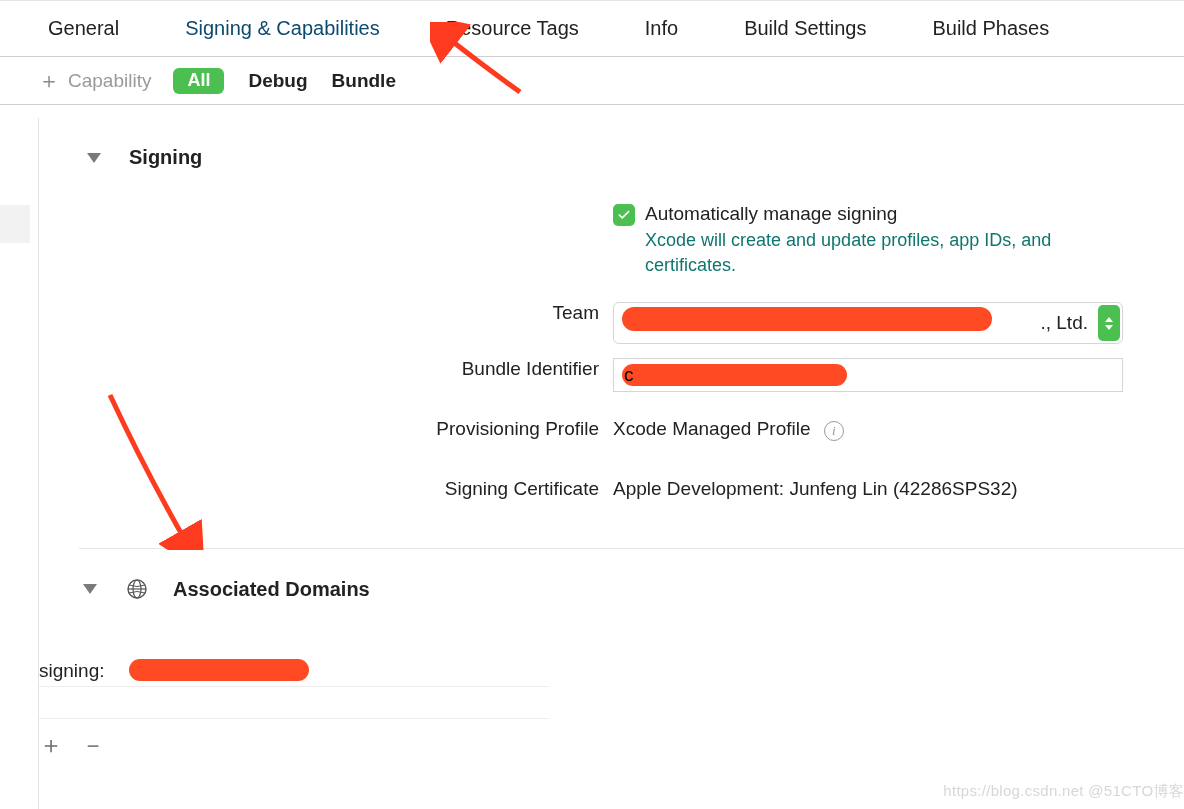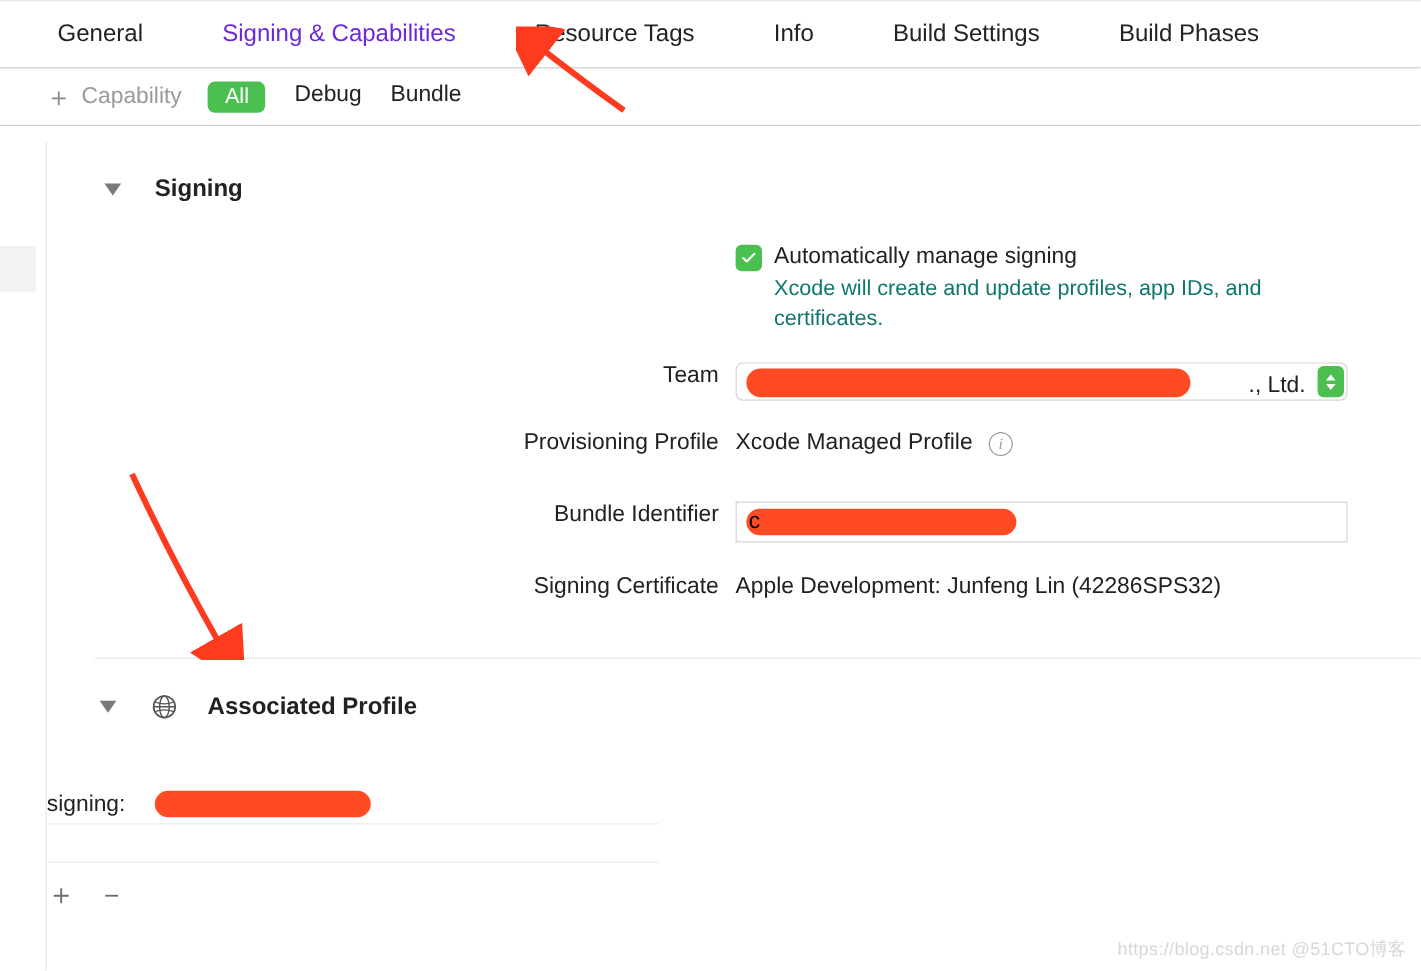--- a/index.html
+++ b/index.html
@@ -22,21 +22,21 @@
     border-top: 1px solid #e6e6e6;
     border-bottom: 1px solid #cfcfcf;
     padding-left: 48px;
     gap: 66px;
     font-size: 20px;
     color: #222;
     white-space: nowrap;
     text-align: center;
   }
   .top-tabs .tab { cursor: default; }
-  .top-tabs .tab.active { color: #6d28d9; }
+  .top-tabs .tab.active { color: #0c4a6e; }
 
   
   .sub-bar {
     display: flex;
     align-items: center;
     height: 48px;
     border-bottom: 1px solid #cfcfcf;
     padding-left: 38px;
     gap: 22px;
     font-size: 19px;
@@ -48,21 +48,23 @@
     color: #9a9a9a;
     cursor: pointer;
   }
   .capability-btn .plus {
     font-size: 22px;
     font-weight: 300;
     color: #8a8a8a;
   }
   .seg-group {
     display: flex;
+    align-items: center;
     gap: 24px;
+    font-weight: bold;
   }
   .seg-all {
     display: inline-flex;
     align-items: center;
     justify-content: center;
     background: #4bbf4f;
     color: #fff;
     border-radius: 6px;
     padding: 2px 14px 3px;
     font-size: 18px;
@@ -130,23 +132,23 @@
   }
   .check svg { width: 14px; height: 14px; }
   .auto-text .title { font-size: 19px; }
   .auto-text .subtitle { color: #0f766e; font-size: 18px; line-height: 1.4; margin-top: 3px; max-width: 480px; }
 
   
   .team-dd {
     position: relative;
     border: 1px solid #d5d5d5;
     border-radius: 6px;
-    height: 32px;
-    display: flex;
-    align-items: flex-end;
+    height: 42px;
+    display: flex;
+    align-items: center;
     padding: 0 30px 0 28px;
     width: 510px;
     overflow: hidden;
   }
   .team-dd .redact-team {
     position: absolute;
     left: 8px; top: 4px; height: 24px; width: 370px;
     background: #ff4a24; border-radius: 12px;
   }
   .team-dd .suffix { margin-left: auto; padding-right: 4px; color: #222; }
@@ -212,21 +214,21 @@
     width: 20px; height: 20px; border: 1.5px solid #9a9a9a; border-radius: 50%;
     font-size: 13px; color: #9a9a9a; margin-left: 8px;
     font-family: Georgia, serif; font-style: italic;
   }
 
   
   .arrow { position: absolute; pointer-events: none; }
 
   
   .watermark {
-    position: absolute; right: 12px; bottom: 8px;
+    position: absolute; right: 0; bottom: 8px;
     color: #d7d7d7; font-size: 15px; letter-spacing: .3px;
   }
 
   
   .left-gutter-mark {
     position: absolute; left: 0; top: 205px;
     width: 30px; height: 38px; background: #f2f2f2;
   }
 
 </style>
@@ -285,55 +287,55 @@
       <div class="value">
         <div class="team-dd">
           <div class="redact-team"></div>
           <span class="suffix">., Ltd.</span>
           <div class="stepper"></div>
         </div>
       </div>
     </div>
 
     <div class="row" style="margin-bottom:18px;">
-      <div class="label">Provisioning Profile</div>
-      <div class="value">
-        <span>Xcode Managed Profile</span>
-        <span class="info-i">i</span>
-      </div>
-    </div>
-
-    <div class="row" style="margin-bottom:18px;">
       <div class="label">Bundle Identifier</div>
       <div class="value">
         <div class="bundle-input">
           <span class="prefix">c</span>
           <div class="redact-bundle"></div>
         </div>
+      </div>
+    </div>
+
+    <div class="row" style="margin-bottom:18px;">
+      <div class="label">Provisioning Profile</div>
+      <div class="value">
+        <span>Xcode Managed Profile</span>
+        <span class="info-i">i</span>
       </div>
     </div>
 
     <div class="row">
       <div class="label">Signing Certificate</div>
       <div class="value">Apple Development: Junfeng  Lin (42286SPS32)</div>
     </div>
   </div>
 
   <hr class="sep">
 
   <div class="section-header second">
     <span class="tri"></span>
     <svg class="globe-svg" viewBox="0 0 24 24">
       <circle cx="12" cy="12" r="9" fill="none" stroke="#555" stroke-width="1.4"></circle>
       <ellipse cx="12" cy="12" rx="4" ry="9" fill="none" stroke="#555" stroke-width="1.2"></ellipse>
       <line x1="3" y1="12" x2="21" y2="12" stroke="#555" stroke-width="1.2"></line>
       <path d="M4 8 Q12 11 20 8" fill="none" stroke="#555" stroke-width="1"></path>
       <path d="M4 16 Q12 13 20 16" fill="none" stroke="#555" stroke-width="1"></path>
     </svg>
-    <span>Associated Profile</span>
+    <span>Associated Domains</span>
   </div>
 
   <div class="form-area" style="margin-top:54px;">
     <div class="row">
       <div class="value">
         <div class="domains-box">
           <div class="domain-line">
             <span>signing:</span>
             <div class="redact-domain"></div>
           </div>

